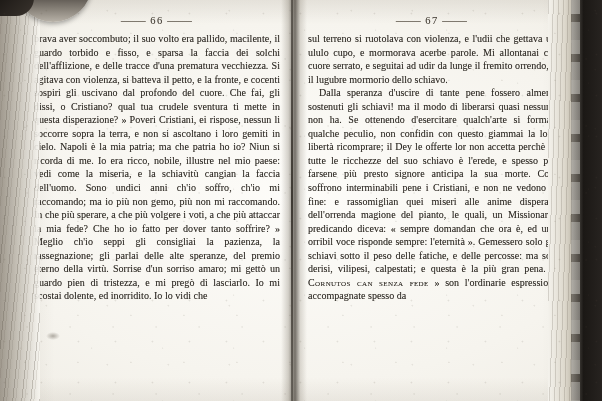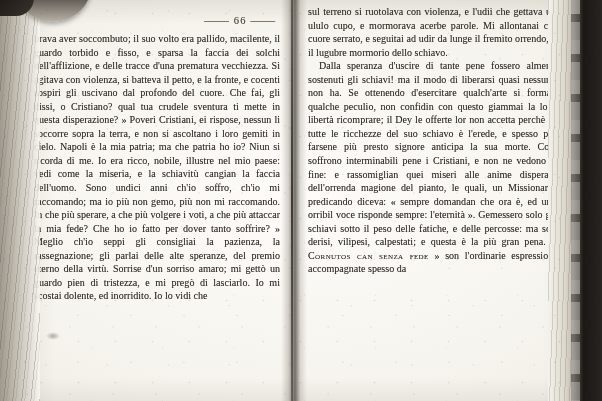--- a/index.html
+++ b/index.html
@@ -93,21 +93,21 @@
     position:absolute;left:291px;top:0;width:2px;height:401px;
     background:linear-gradient(to bottom, rgba(45,40,34,.55), rgba(45,40,34,.85) 50%, rgba(45,40,34,.5));
   }
 
   
   .page{position:absolute;top:0;height:401px;}
   .page-left{left:34px;width:246px;}
   .page-right{left:308px;width:248px;}
 
   .folio{
-    text-align:right;
+    text-align:center;
     font-size:10.5px;
     letter-spacing:1.4px;
     color:#4a443c;
     margin-top:14px;
     height:13px;
     font-family:"Liberation Serif", serif;
   }
   .folio .orn{color:#6d665c;font-size:9px;padding:0 3px;}
 
   .col{
@@ -155,20 +155,21 @@
   <div class="paper-tone"></div>
 
   <div class="page page-left">
     <div class="folio"><span class="orn">⸻</span><span>66</span><span class="orn">⸻</span></div>
     <div class="col">
       <p class="para">brava aver soccombuto; il suo volto era pallido, macilente, il guardo torbido e fisso, e sparsa la faccia dei solchi dell'afflizione, e delle tracce d'una prematura vecchiezza. Si agitava con violenza, si batteva il petto, e la fronte, e cocenti sospiri gli uscivano dal profondo del cuore. Che fai, gli dissi, o Cristiano? qual tua crudele sventura ti mette in questa disperazione? » Poveri Cristiani, ei rispose, nessun li soccorre sopra la terra, e non si ascoltano i loro gemiti in cielo. Napoli è la mia patria; ma che patria ho io? Niun si ricorda di me. Io era ricco, nobile, illustre nel mio paese: vedi come la miseria, e la schiavitù cangian la faccia dell'uomo. Sono undici anni ch'io soffro, ch'io mi raccomando; ma io più non gemo, più non mi raccomando. In che più sperare, a che più volgere i voti, a che più attaccar la mia fede? Che ho io fatto per dover tanto soffrire? » Meglio ch'io seppi gli consigliai la pazienza, la rassegnazione; gli parlai delle alte speranze, del premio eterno della virtù. Sorrise d'un sorriso amaro; mi gettò un guardo pien di tristezza, e mi pregò di lasciarlo. Io mi scostai dolente, ed inorridito. Io lo vidi che</p>
     </div>
   </div>
 
   <div class="page page-right">
+    <div class="folio"><span class="orn">⸻</span><span>67</span><span class="orn">⸻</span></div>
     <div class="col">
       <p class="para">sul terreno si ruotolava con violenza, e l'udii che gettava un ululo cupo, e mormorava acerbe parole. Mi allontanai col cuore serrato, e seguitai ad udir da lunge il fremito orrendo, e il lugubre mormorio dello schiavo.</p>
       <p class="para indent"><span>Dalla speranza d'uscire di tante pene fossero almeno sostenuti gli schiavi! ma il modo di liberarsi quasi nessuno non ha. Se ottenendo d'esercitare qualch'arte si forman qualche peculio, non confidin con questo giammai la loro libertà ricomprare; il Dey le offerte lor non accetta perchè di tutte le ricchezze del suo schiavo è l'erede, e spesso per farsene più presto signore anticipa la sua morte. Così soffrono interminabili pene i Cristiani, e non ne vedono il fine: e rassomiglian quei miseri alle anime disperate dell'orrenda magione del pianto, le quali, un Missionario predicando diceva: « sempre domandan che ora è, ed una orribil voce risponde sempre: l'eternità ». Gemessero solo gli schiavi sotto il peso delle fatiche, e delle percosse: ma son derisi, vilipesi, calpestati; e questa è la più gran pena. « </span><span class="sc">Cornutos can senza fede</span><span> » son l'ordinarie espressioni accompagnate spesso da</span></p>
     </div>
   </div>
 
   <div class="gutter"></div>
   <div class="gutter-line"></div>
 
   <div class="edge-left"></div>

